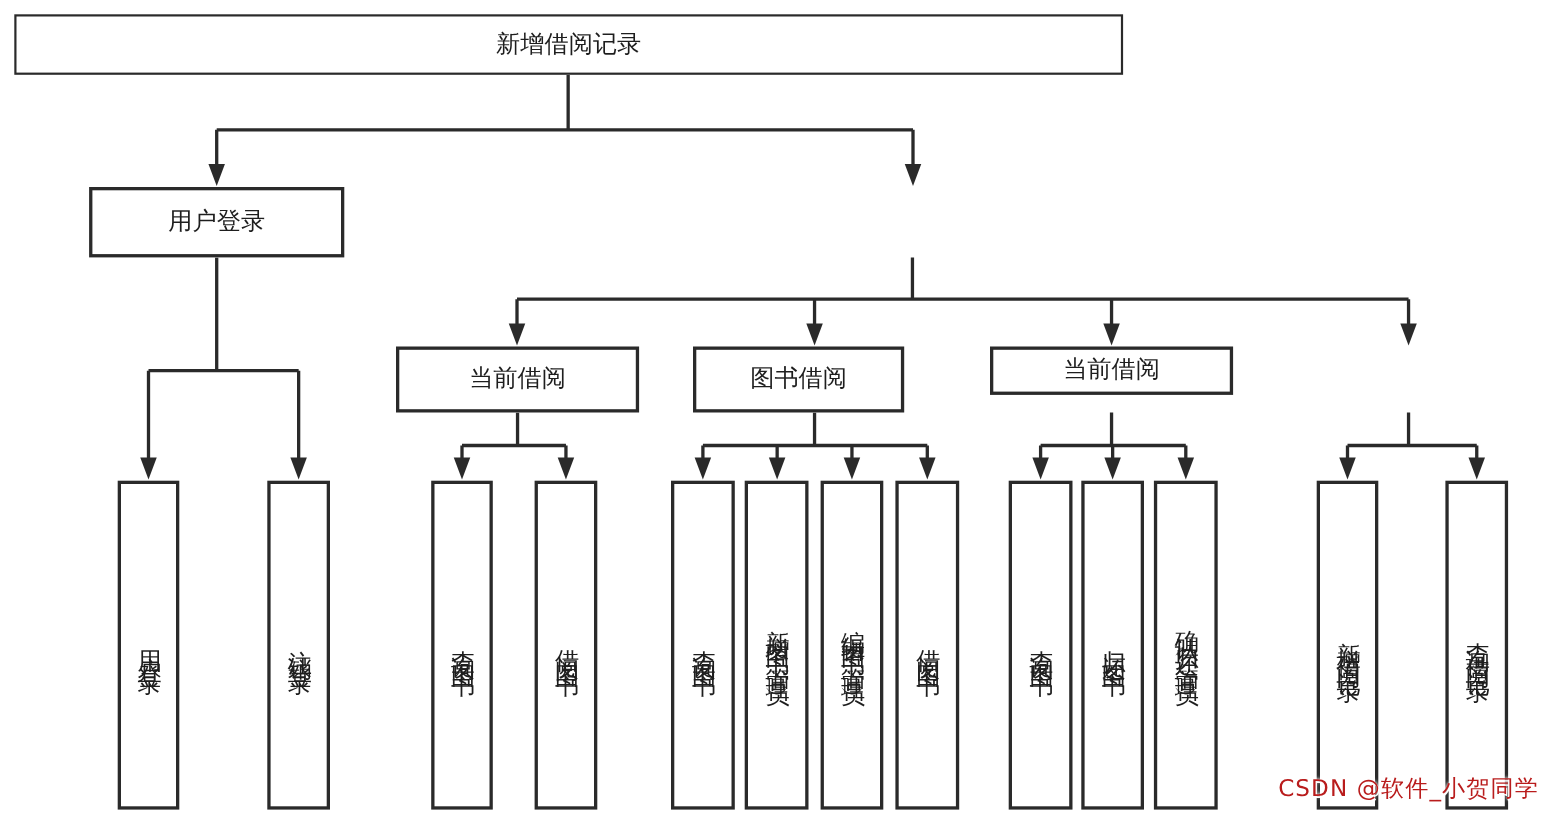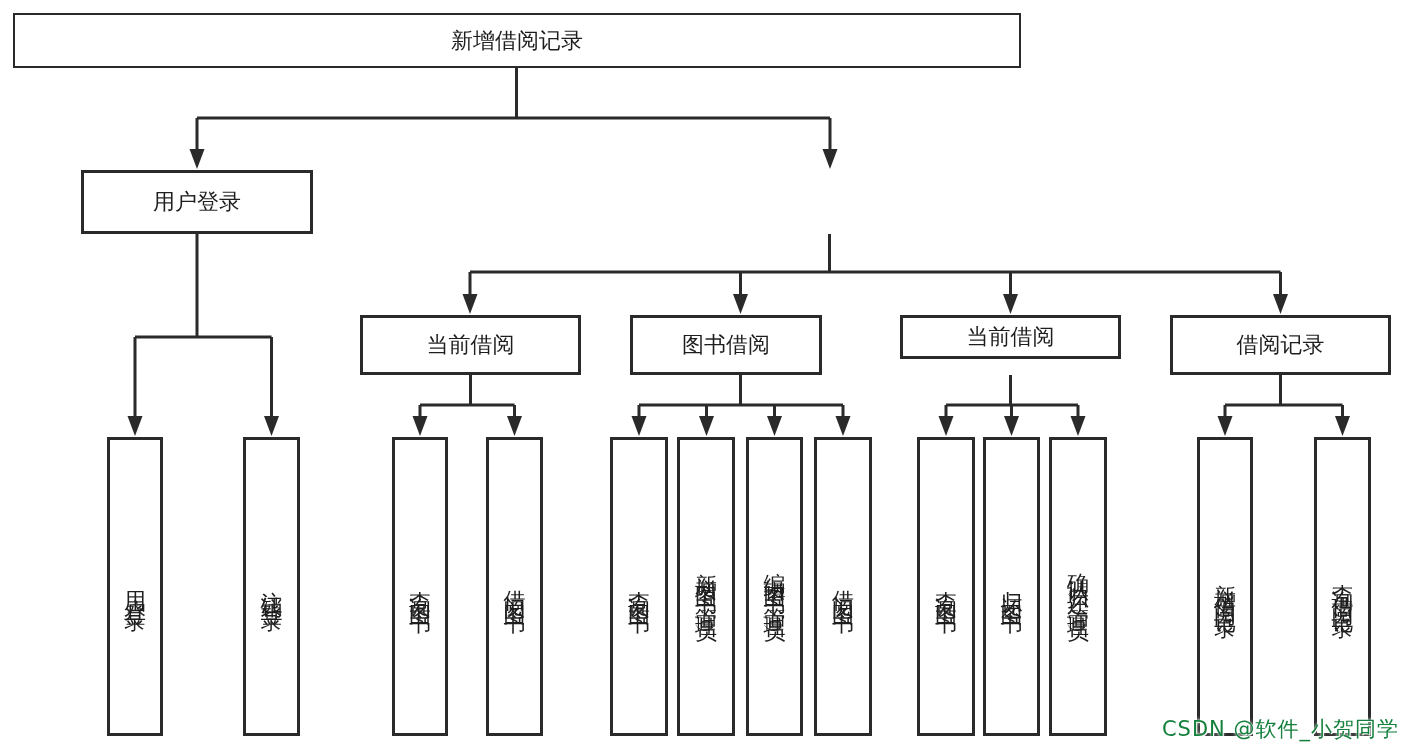--- a/index.html
+++ b/index.html
@@ -15,22 +15,22 @@
     display:flex; align-items:center; justify-content:center;
     font-size:22px; line-height:1.25; white-space:nowrap;
   }
   .root-node { border-width:2px; }
   .vnode { top:437px; height:299px; }
   .vnode span {
     writing-mode:vertical-rl; text-orientation:mixed;
     letter-spacing:7px; line-height:1; white-space:normal;
   }
   .watermark {
-    position:absolute; right:6px; bottom:4px; z-index:5;
-    font-size:21px; letter-spacing:1px; color:#15803d;
+    position:absolute; right:6px; bottom:16px; z-index:5;
+    font-size:21px; letter-spacing:1px; color:#b91c1c;
     text-shadow:0 0 2px #ffffff, 0 0 4px #ffffff, 1px 1px 0 #ffffff;
   }
 </style>
 </head>
 <body>
 
 <div class="canvas">
 
   <svg class="connectors" viewBox="0 0 1405 747" xmlns="http://www.w3.org/2000/svg">
     <g fill="none" stroke="#2a2a2a" stroke-width="3">
@@ -75,23 +75,20 @@
 
   <div class="node" style="left:360px;top:315px;width:221px;height:60px">
     <span>当前借阅</span>
   </div>
   <div class="node" style="left:630px;top:315px;width:192px;height:60px">
     <span>图书借阅</span>
   </div>
   <div class="node" style="left:900px;top:315px;width:221px;height:44px">
     <span>当前借阅</span>
   </div>
-  <div class="node" style="left:1170px;top:315px;width:221px;height:60px">
-    <span>借阅记录</span>
-  </div>
 
   <div class="node vnode" style="left:107px;width:56px">
     <span>用户登录</span>
   </div>
   <div class="node vnode" style="left:243px;width:57px">
     <span>注销登录</span>
   </div>
 
   <div class="node vnode" style="left:392px;width:56px">
     <span>查询图书</span>

